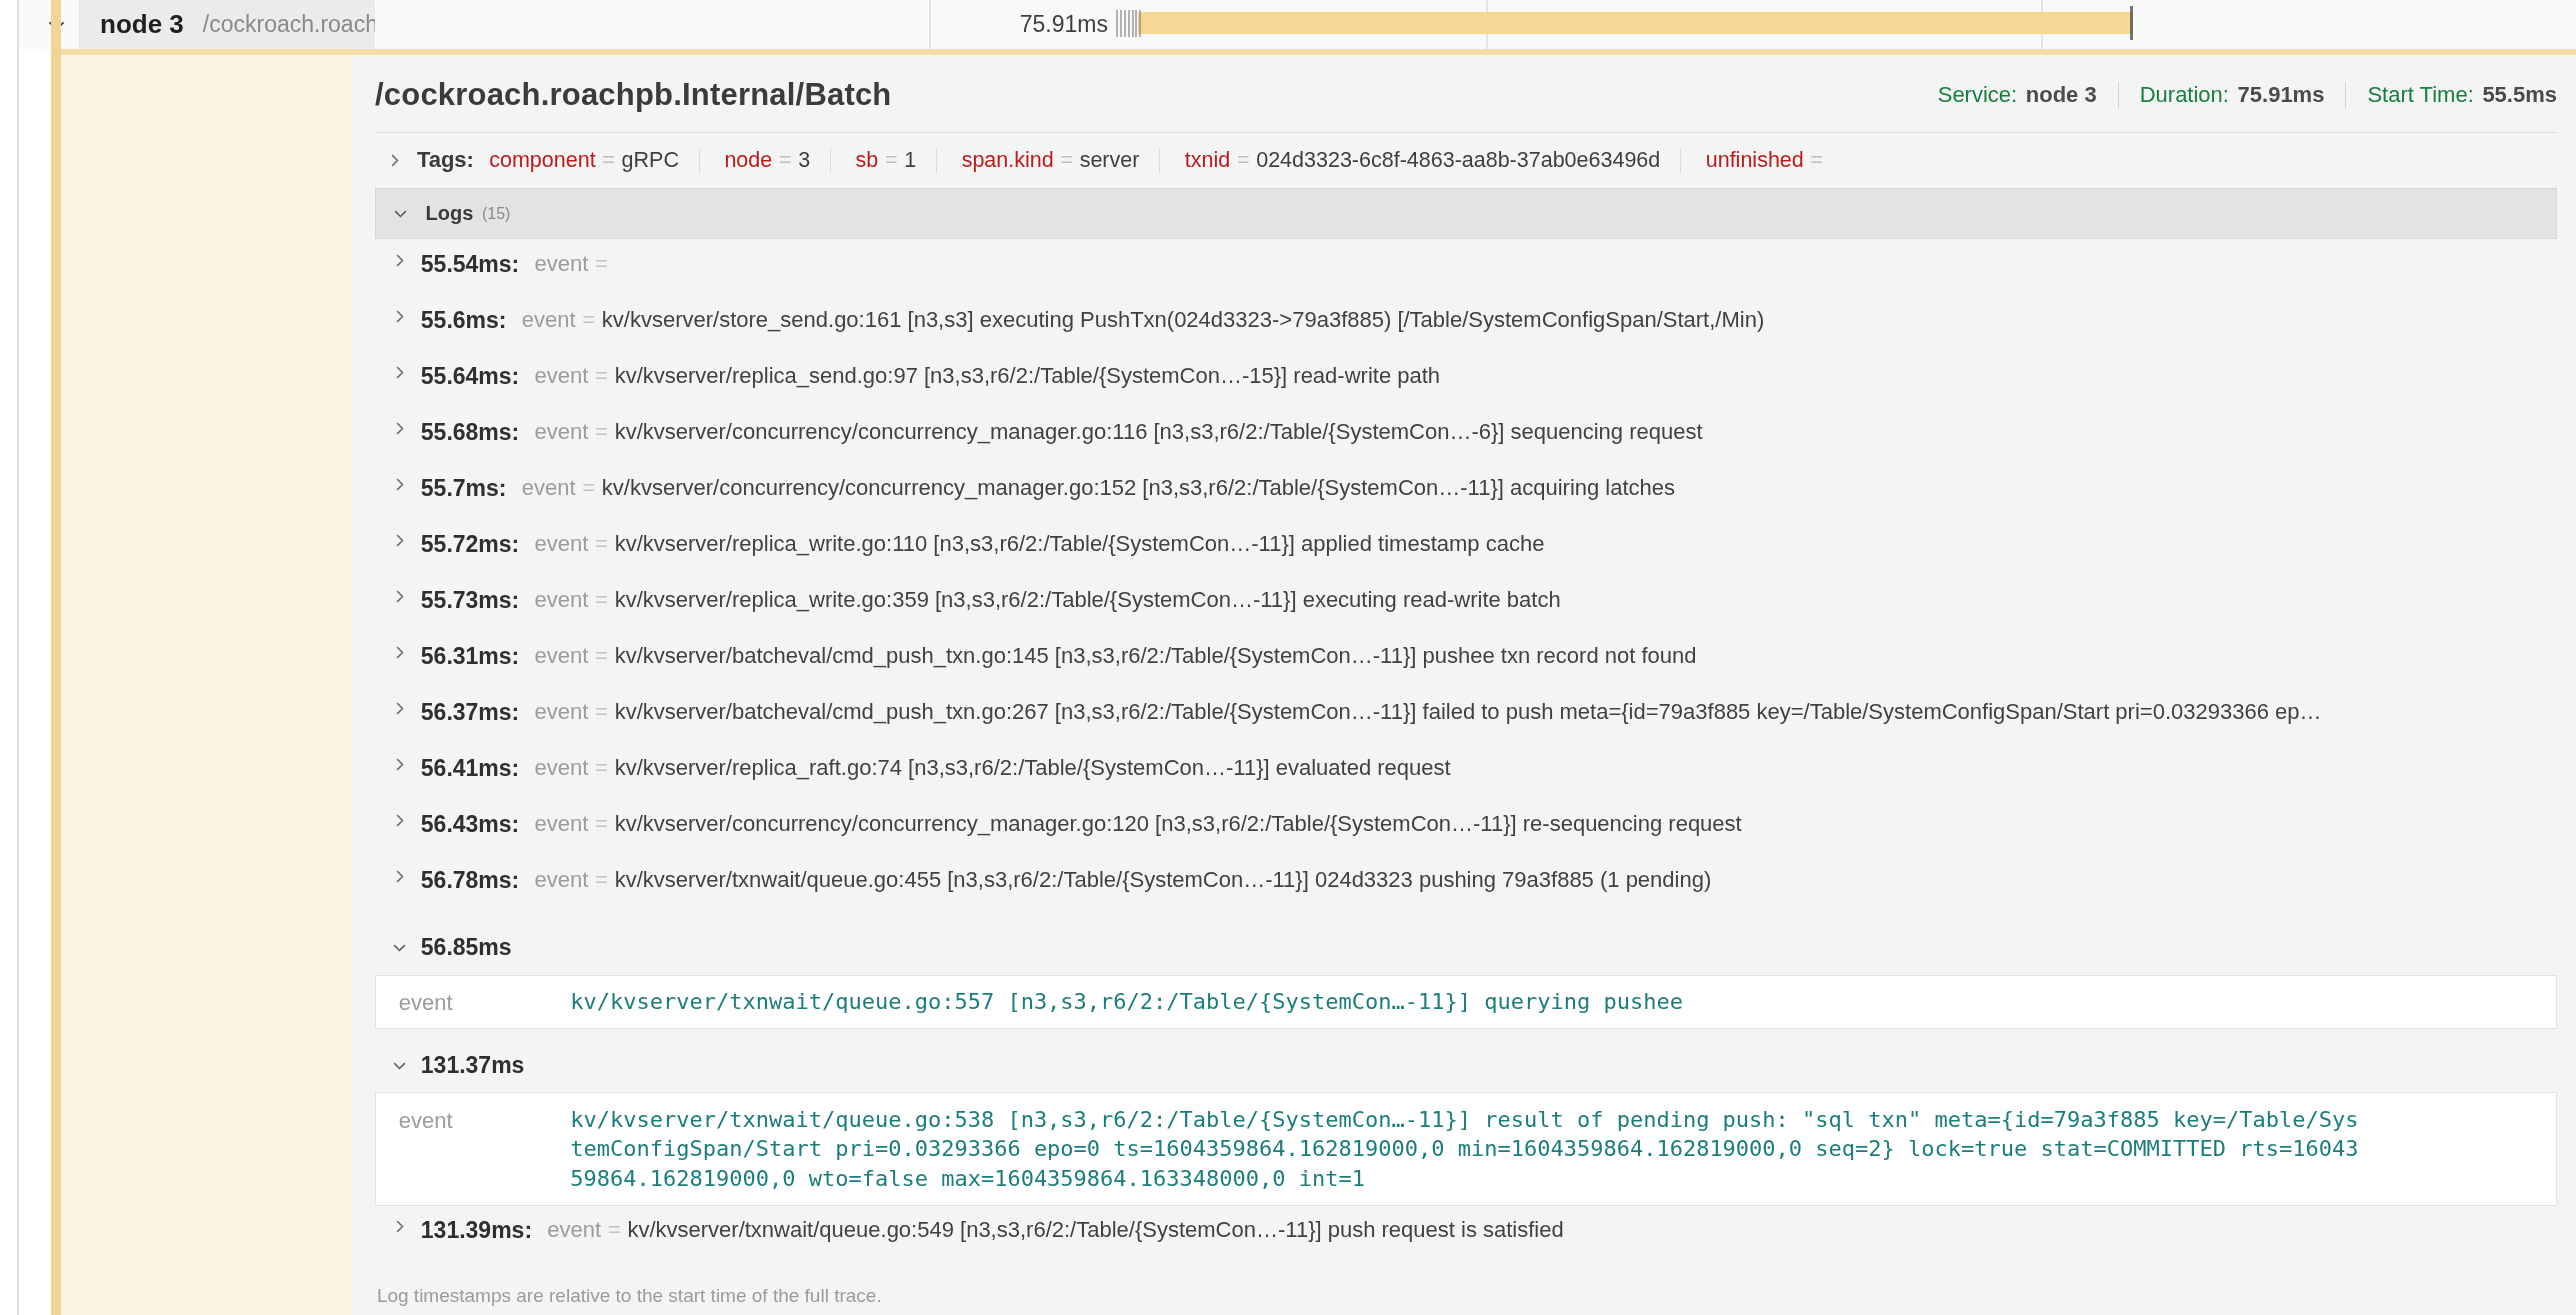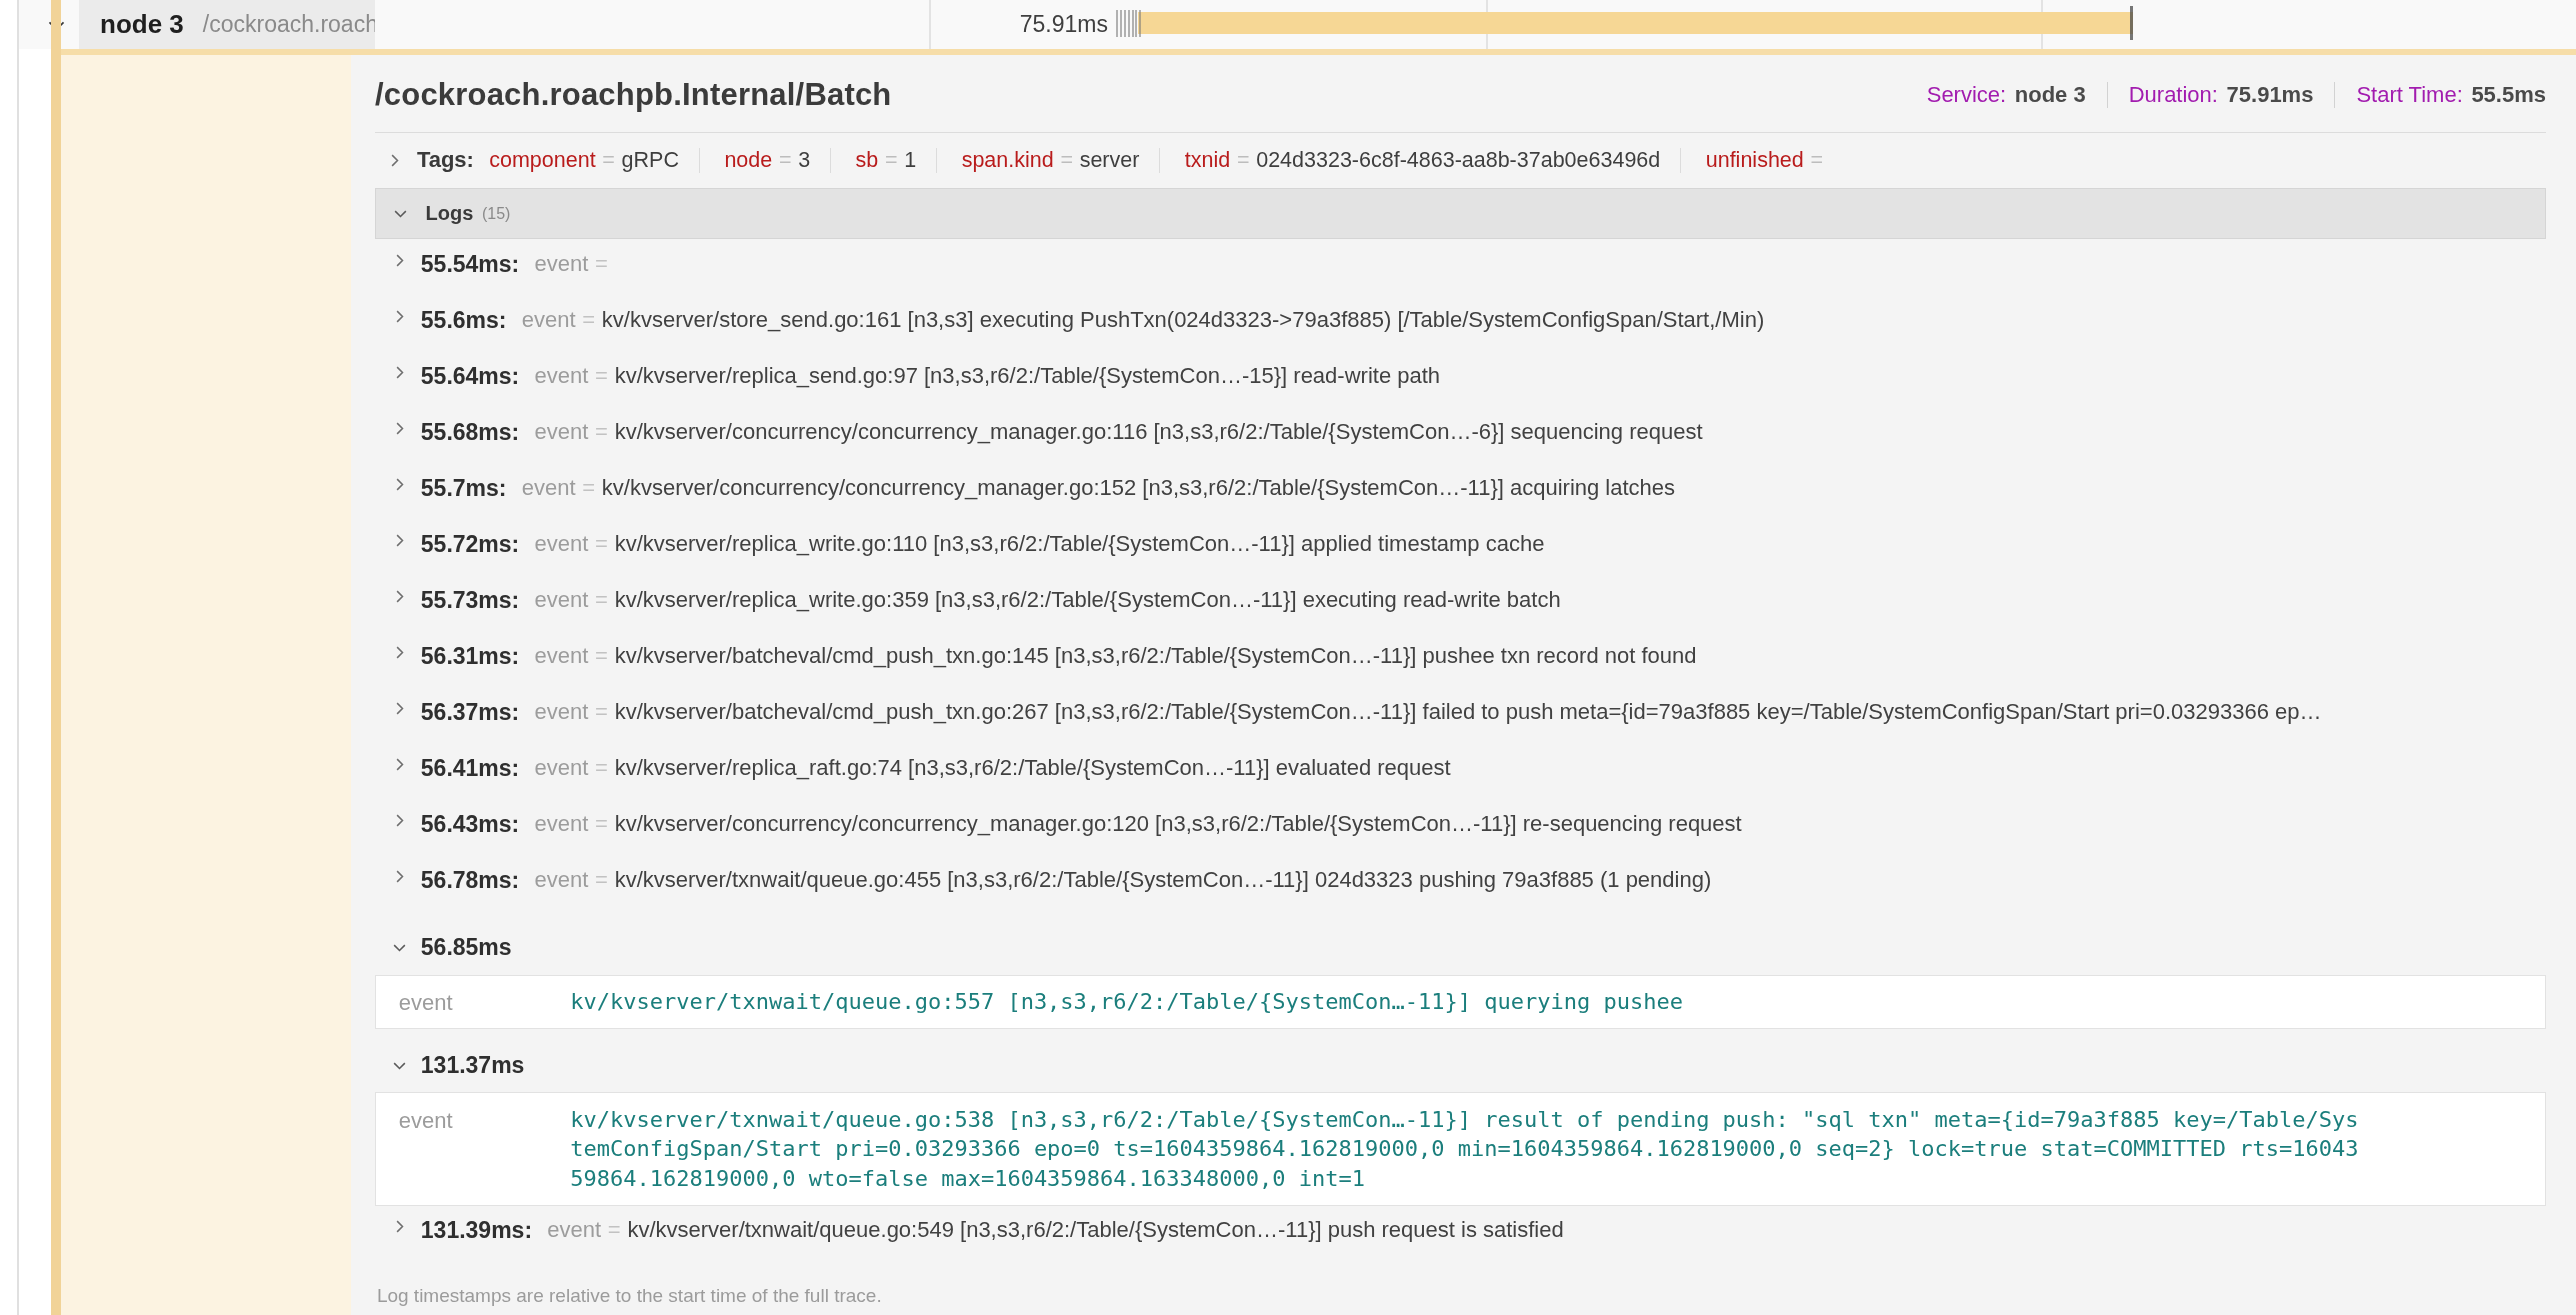--- a/index.html
+++ b/index.html
@@ -28,32 +28,32 @@
     text-align:right;font-size:23px;color:#3f3f3f;
   }
   .span-bar{position:absolute;left:1119px;top:12.4px;width:995px;height:22px;background:#f6d795;}
   .log-tick{position:absolute;top:9.5px;width:1.9px;height:27px;background:#777;opacity:.55;}
   .end-mark{position:absolute;left:2111px;top:5.7px;width:2.9px;height:34px;background:#4a4a4a;opacity:.75;}
   
   .detail-top-border{position:absolute;left:51px;right:0;top:49px;height:5.7px;background:#f6dda8;z-index:3;}
   .cream-col{position:absolute;left:60px;top:54px;width:291px;bottom:0;background:#fcf3e1;}
   .content{
     position:absolute;left:351px;right:0;top:54px;bottom:0;background:#f4f4f4;
-    padding:0 30px 0 24px;box-sizing:border-box;overflow:hidden;
+    padding:0 19px 0 24px;box-sizing:border-box;overflow:hidden;
   }
   
   .detail-header{
     display:flex;justify-content:space-between;align-items:center;
     padding:23px 0 19px 0;border-bottom:1.9px solid #dcdcdc;
   }
   .span-title{margin:0;font-size:31px;font-weight:bold;color:#3b3b3b;letter-spacing:0.2px;}
   .overview{display:flex;align-items:center;font-size:22px;white-space:nowrap;}
   .ov-group{display:flex;align-items:baseline;}
   .ov-group + .ov-group{border-left:1.9px solid #d2d2d2;padding-left:21px;margin-left:21px;}
-  .ov-label{color:#a21caf;margin-right:8.6px;}
+  .ov-label{color:#15803d;margin-right:8.6px;}
   .ov-value{color:#4a4a4a;font-weight:bold;}
   
   .tags-row{display:flex;align-items:center;padding:14.3px 0 11.4px 9.5px;white-space:nowrap;overflow:hidden;}
   .tags-label{font-size:22px;font-weight:bold;color:#3a3a3a;margin:0 15.3px 0 11.4px;}
   .tag-item{display:inline-flex;align-items:baseline;font-size:21.5px;}
   .tag-item:not(:last-child){border-right:1.9px solid #dcdcdc;padding-right:20px;margin-right:20px;}
   .tag-key{color:#b91c1c;}
   .eq{color:#bdbdbd;margin:0 6.7px;}
   .tag-val{color:#3e3e3e;}
   

